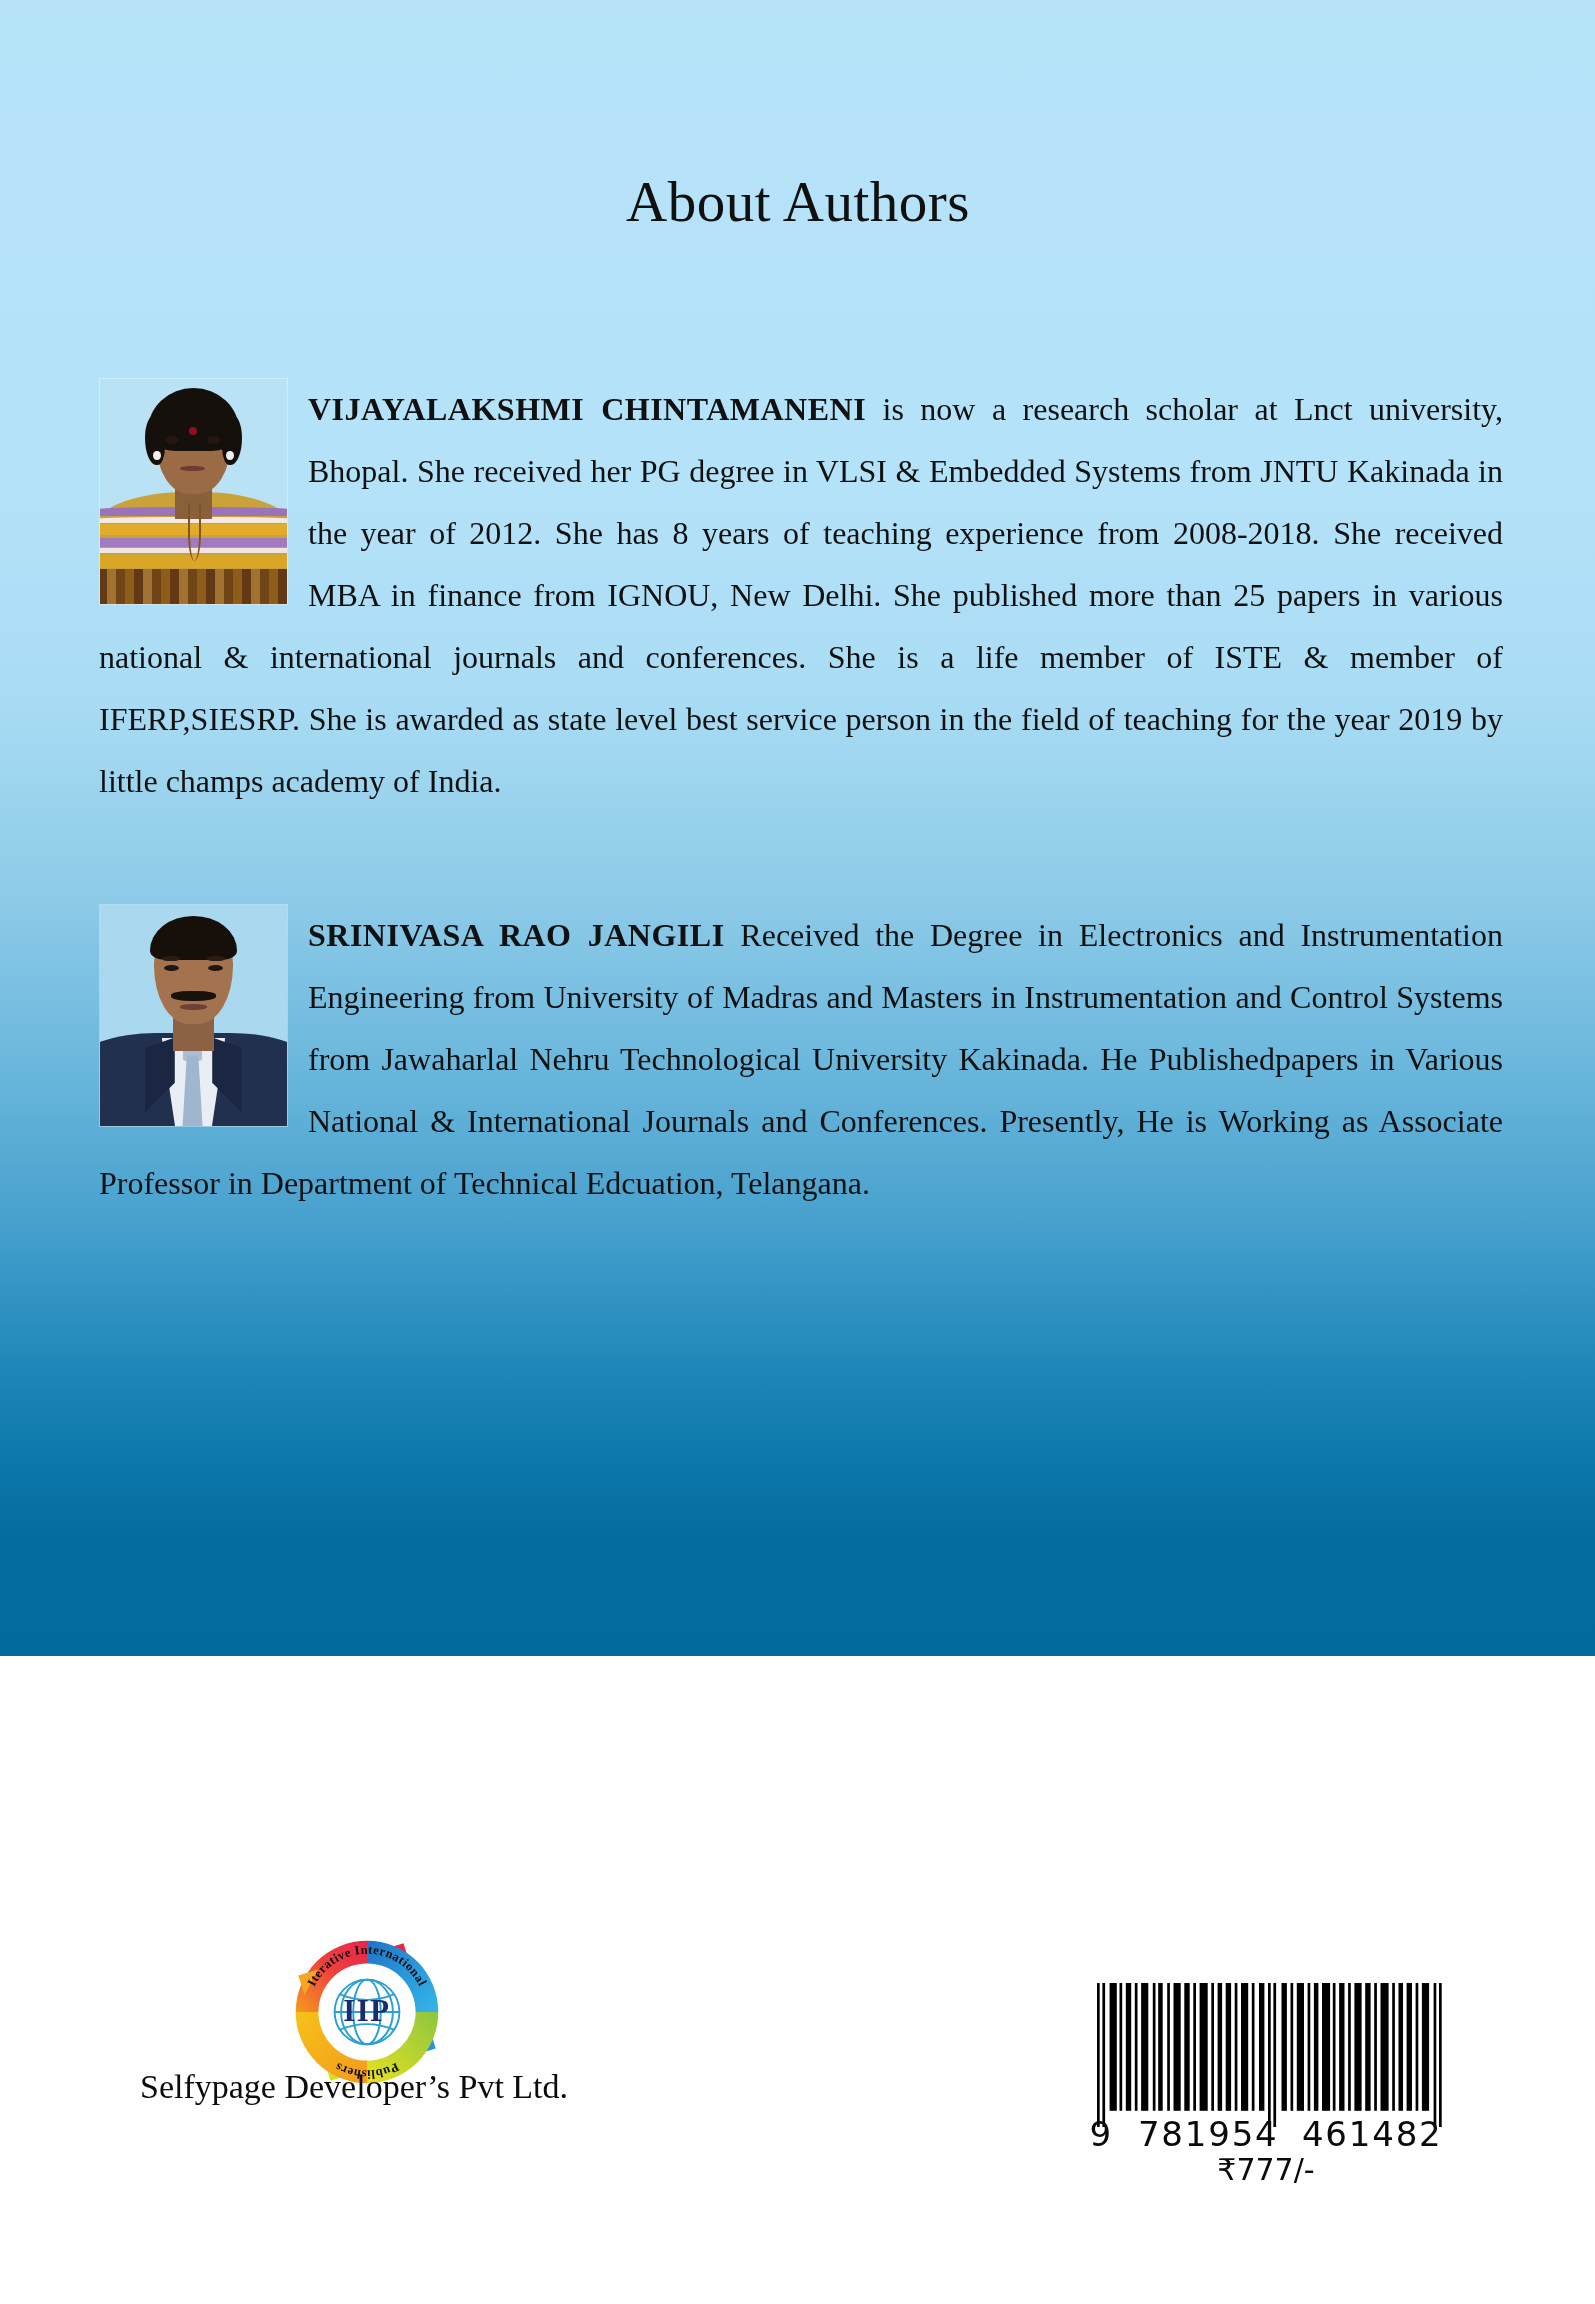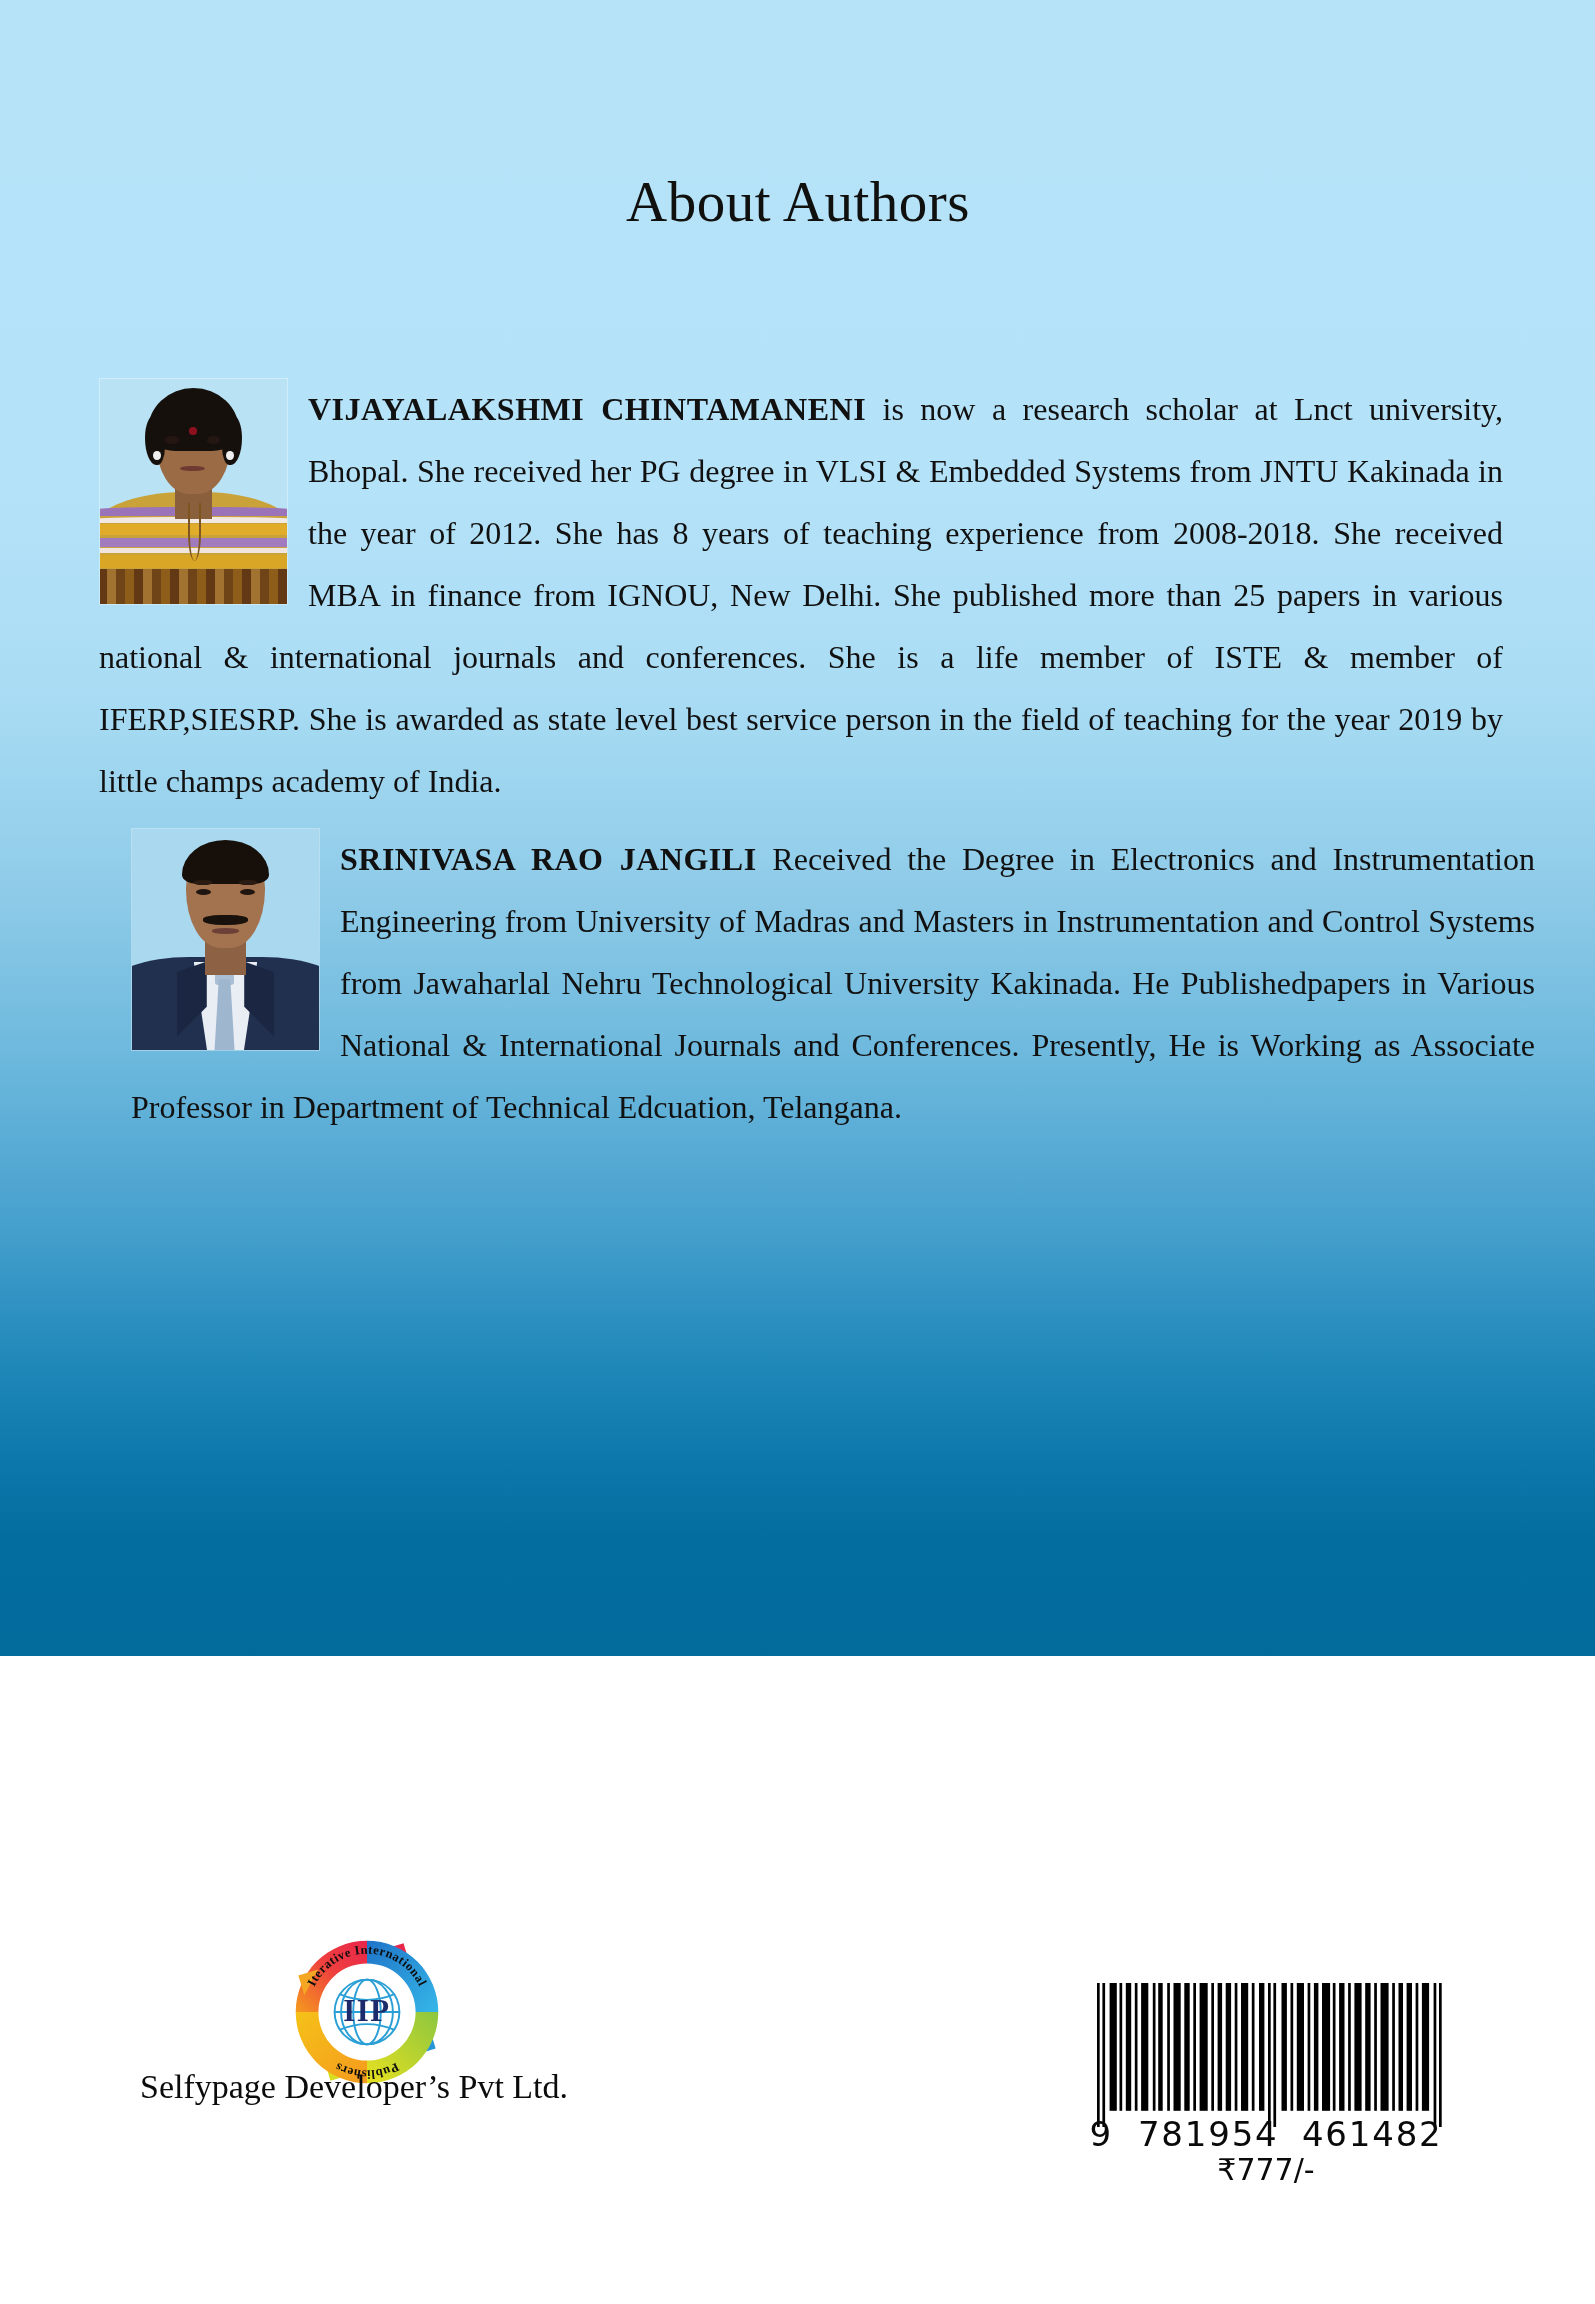--- a/index.html
+++ b/index.html
@@ -44,21 +44,21 @@
     letter-spacing: 0.5px;
   }
 
   
   .author-block {
     position: absolute;
     left: 99px;
     width: 1404px;
   }
   #author-1 { top: 378px; }
-  #author-2 { top: 828px; margin-left: 32px; }
+  #author-2 { top: 904px; }
 
   .photo {
     float: left;
     width: 189px;
     height: 227px;
     margin-right: 20px;
     margin-bottom: 5.4px;
     border: 0.9px solid rgba(255,255,255,0.35);
     box-sizing: border-box;
     position: relative;

